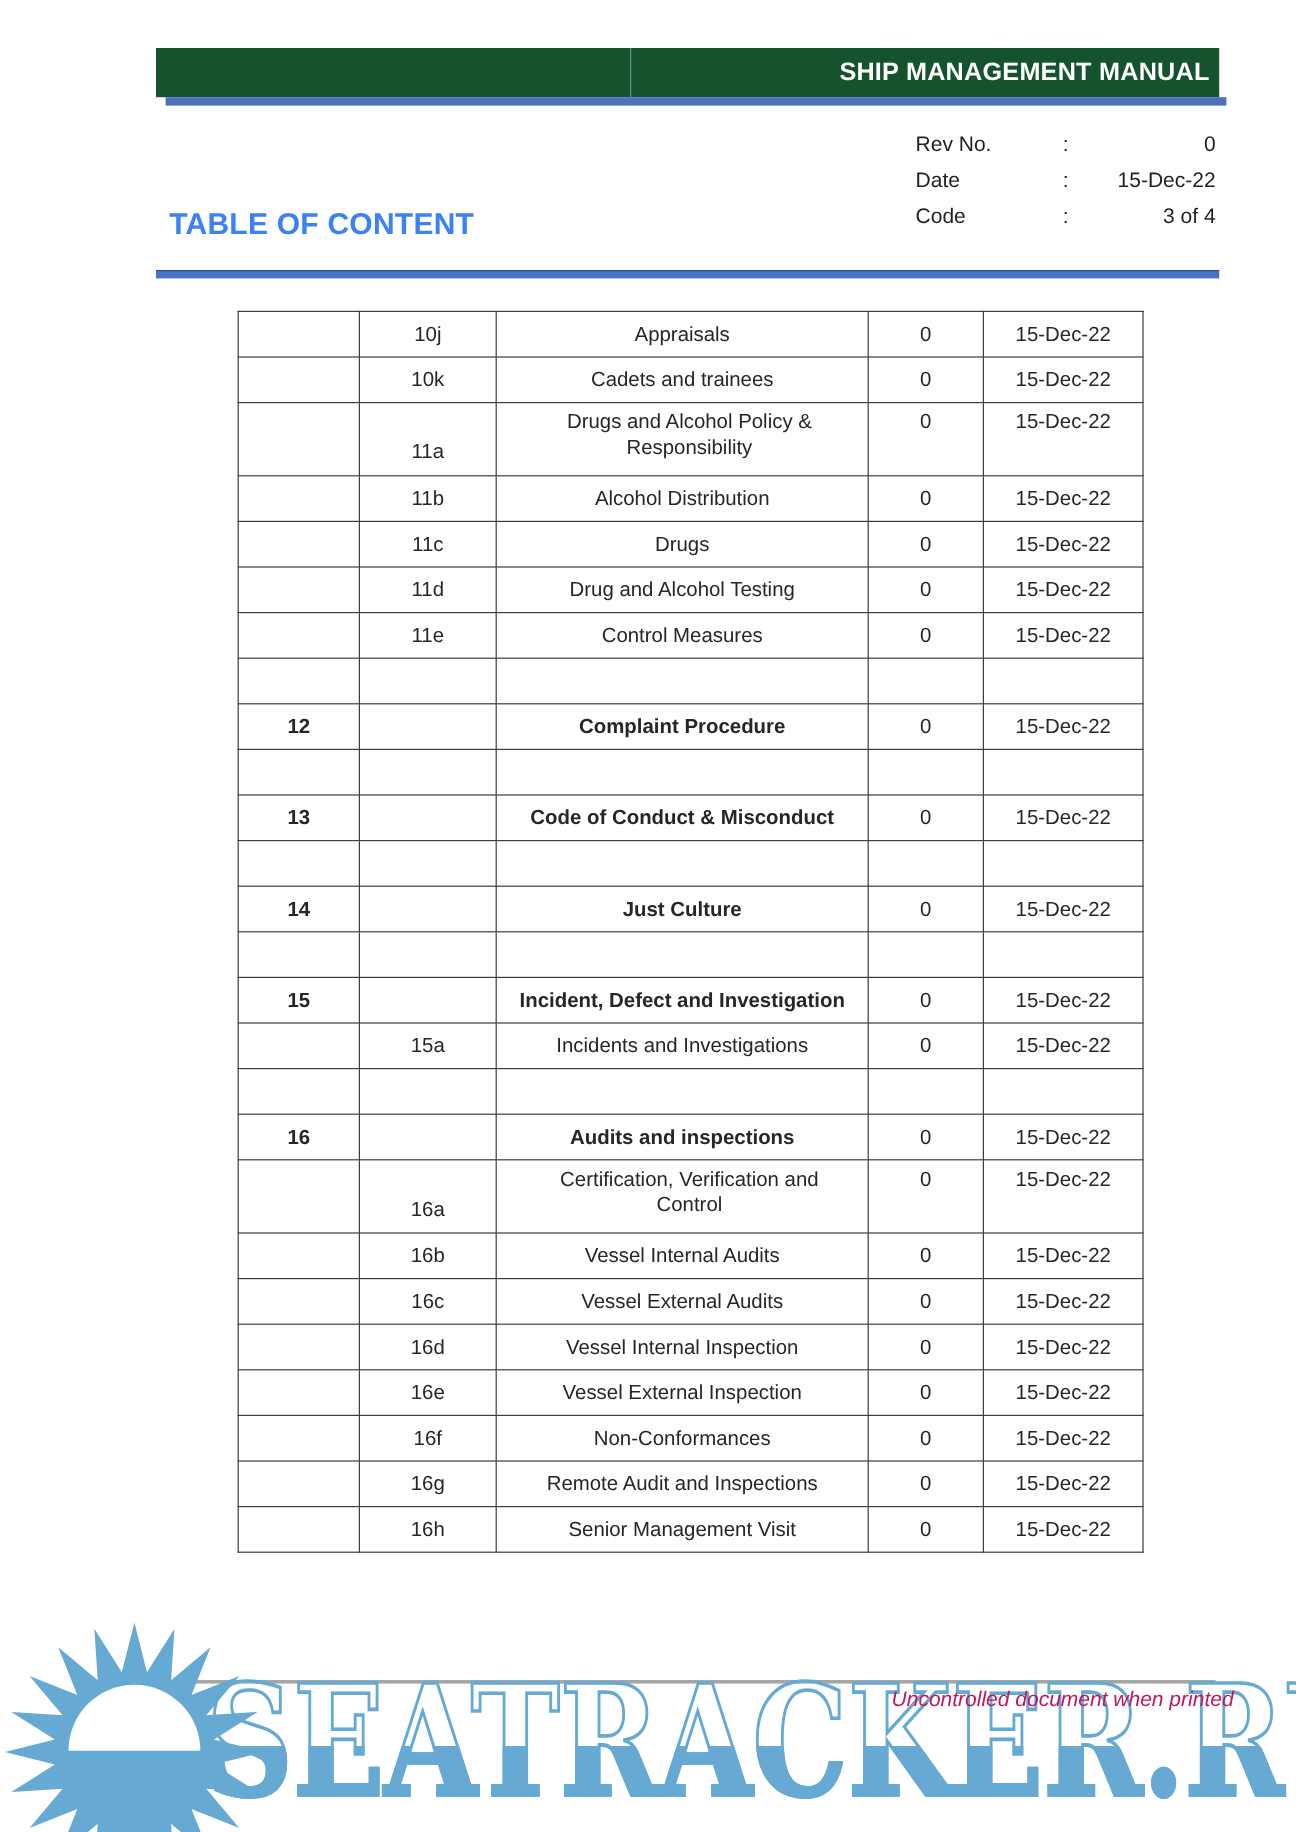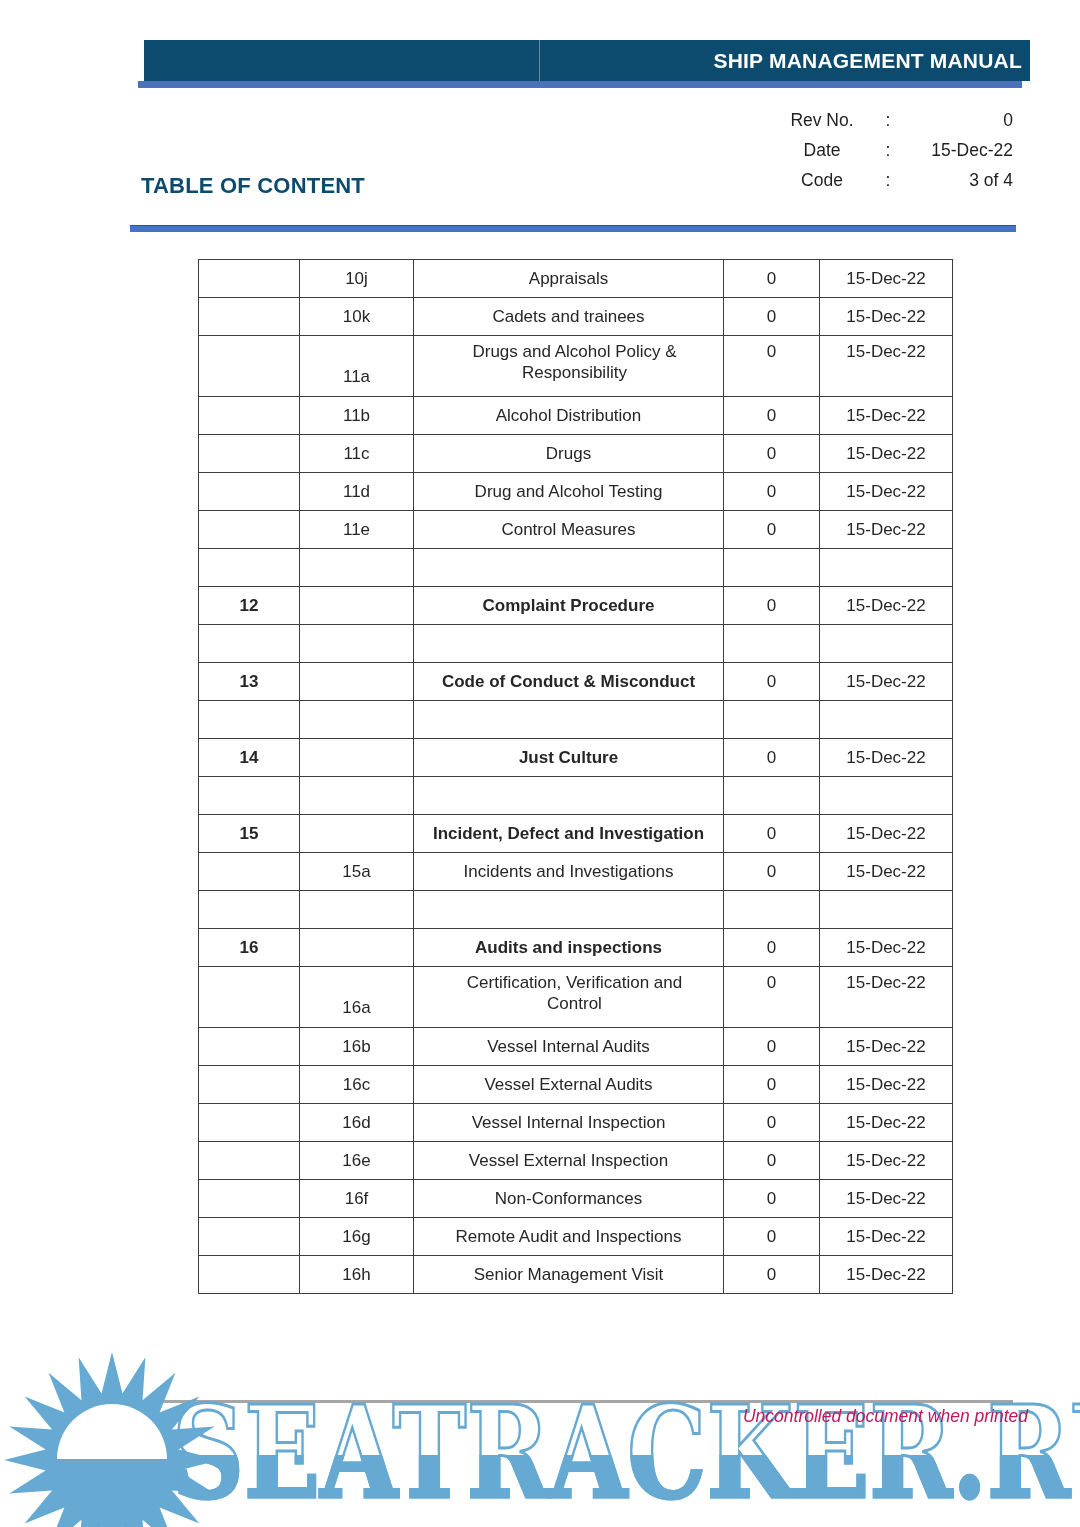--- a/index.html
+++ b/index.html
@@ -9,49 +9,49 @@
     position: relative; overflow: hidden;
     font-family: "Liberation Sans", sans-serif;
     color: #222222;
   }
   .page { position: absolute; inset: 0; }
 
   
   .navy-bar {
     position: absolute; left: 130px; top: 40px;
     width: 886px; height: 41px;
-    background: #0c4a6e;
-    display: flex; align-items: center; justify-content: flex-end; margin-left: 14px;
+    background: #14532d;
+    display: flex; align-items: center; justify-content: flex-end;
   }
   .navy-bar .banner-title {
     color: #ffffff; font-weight: bold; font-size: 21px;
     letter-spacing: 0.2px; padding-right: 8px;
   }
   .banner-divider {
     position: absolute; left: 395px; top: 0;
     width: 1px; height: 100%; background: rgba(200,210,235,0.45);
   }
   .navy-shadow {
     position: absolute; left: 138px; top: 81px;
     width: 884px; height: 7px; background: #4b72bb;
   }
 
   
   .meta {
     position: absolute; left: 763px; top: 110px;
     display: grid; grid-template-columns: 118px 14px 118px;
     row-gap: 9px; font-size: 17.5px; color: #1f1f1f;
   }
-  .meta .m-label { text-align: center; }
+  .meta .m-label { text-align: left; }
   .meta .m-sep { text-align: center; }
   .meta .m-value { text-align: right; }
 
   .doc-title {
     position: absolute; left: 141px; top: 173px;
-    font-size: 22px; font-weight: bold; color: #0c4a6e;
+    font-size: 25px; font-weight: bold; color: #3b82f6;
     letter-spacing: 0.2px;
   }
 
   .header-rule {
     position: absolute; left: 130px; top: 225px;
     width: 886px; height: 7px;
     background: #4573c6; border-top: 1px solid #2e5290;
   }
 
   

